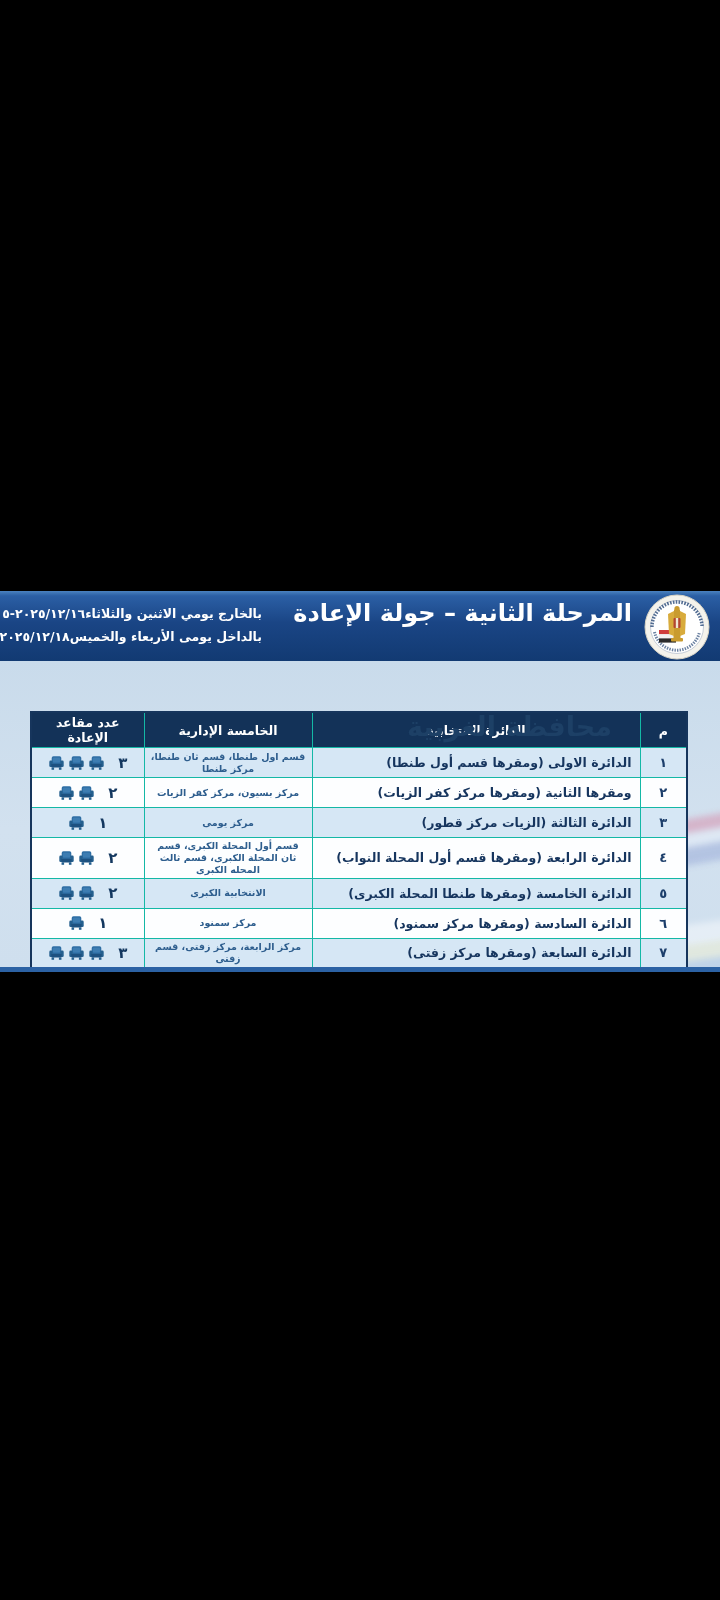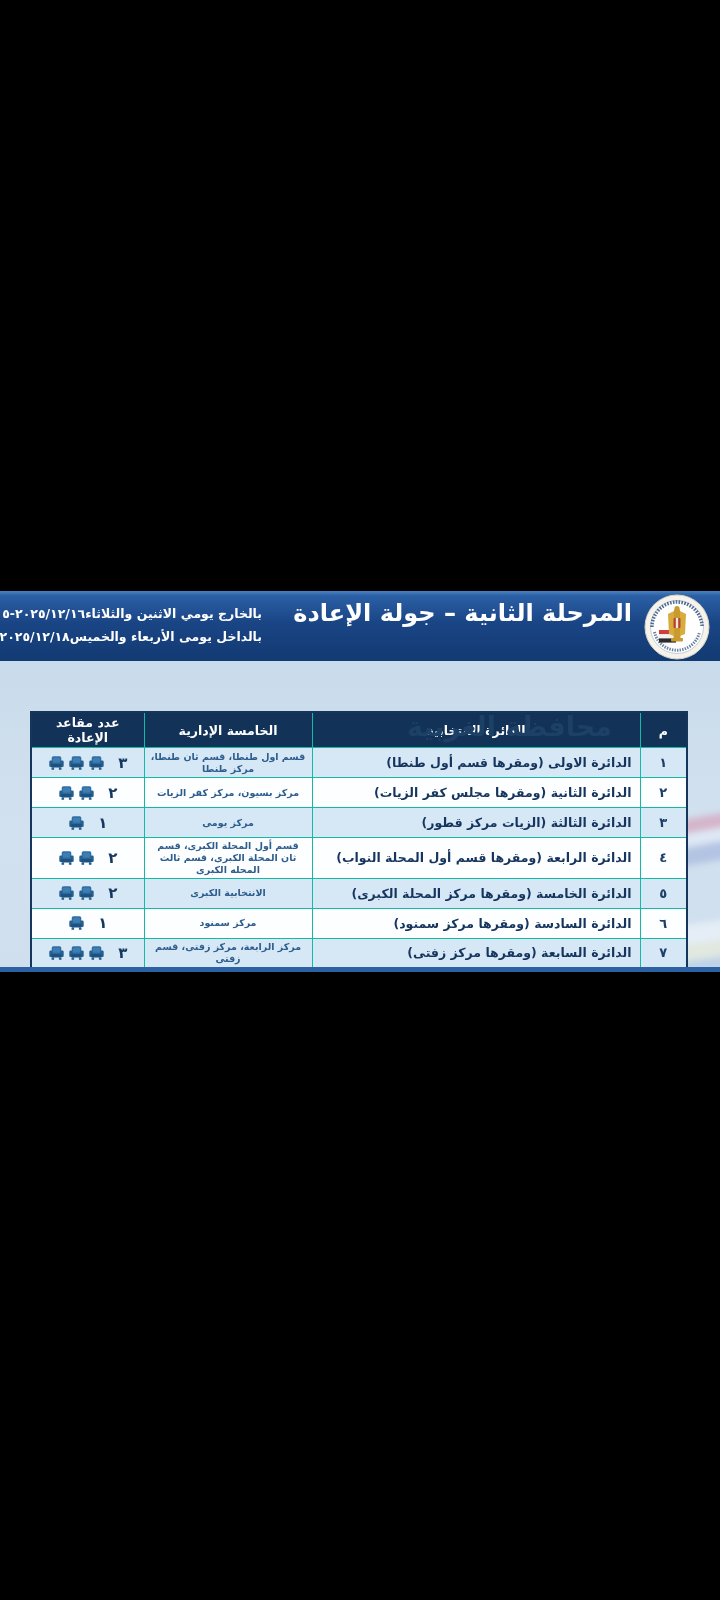--- a/index.html
+++ b/index.html
@@ -161,21 +161,21 @@
                   </svg>
                   <svg class="seat-icon" viewBox="0 0 20 20">
                     <use href="#seat-symbol" xlink:href="#seat-symbol"></use>
                   </svg>
                 </span>
       </div>
     </td>
   </tr>
           <tr>
     <td class="cell-no">٢</td>
-    <td class="cell-district">الدائرة الثانية (ومقرها مجلس كفر الزيات)</td>
+    <td class="cell-district">ومقرها الثانية (ومقرها مركز كفر الزيات)</td>
     <td class="cell-components">مركز بسيون، مركز كفر الزيات</td>
     <td class="cell-seats">
       <div class="seats-wrap">
         <span class="seats-num">٢</span>
         <span class="seat-icons">
                   <svg class="seat-icon" viewBox="0 0 20 20">
                     <use href="#seat-symbol" xlink:href="#seat-symbol"></use>
                   </svg>
                   <svg class="seat-icon" viewBox="0 0 20 20">
                     <use href="#seat-symbol" xlink:href="#seat-symbol"></use>
@@ -212,21 +212,21 @@
                   </svg>
                   <svg class="seat-icon" viewBox="0 0 20 20">
                     <use href="#seat-symbol" xlink:href="#seat-symbol"></use>
                   </svg>
                 </span>
       </div>
     </td>
   </tr>
           <tr>
     <td class="cell-no">٥</td>
-    <td class="cell-district">الدائرة الخامسة (ومقرها مركز المحلة الكبرى)</td>
+    <td class="cell-district">الدائرة الخامسة (ومقرها طنطا المحلة الكبرى)</td>
     <td class="cell-components">الانتخابية الكبرى</td>
     <td class="cell-seats">
       <div class="seats-wrap">
         <span class="seats-num">٢</span>
         <span class="seat-icons">
                   <svg class="seat-icon" viewBox="0 0 20 20">
                     <use href="#seat-symbol" xlink:href="#seat-symbol"></use>
                   </svg>
                   <svg class="seat-icon" viewBox="0 0 20 20">
                     <use href="#seat-symbol" xlink:href="#seat-symbol"></use>

